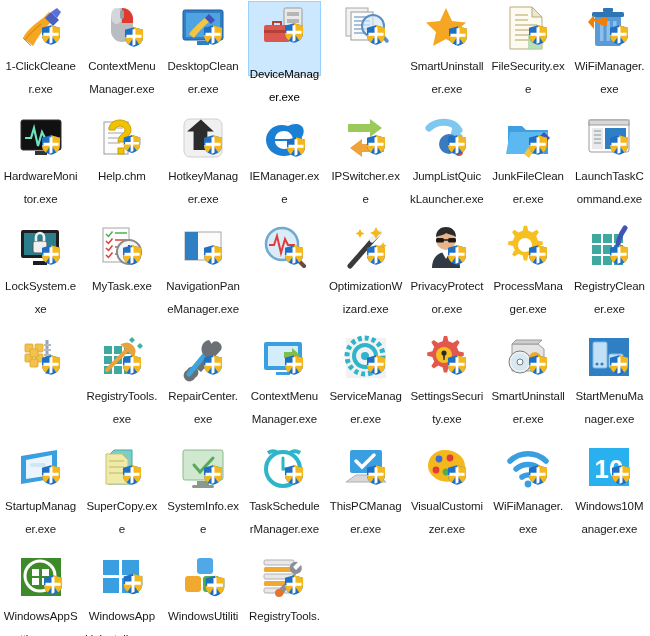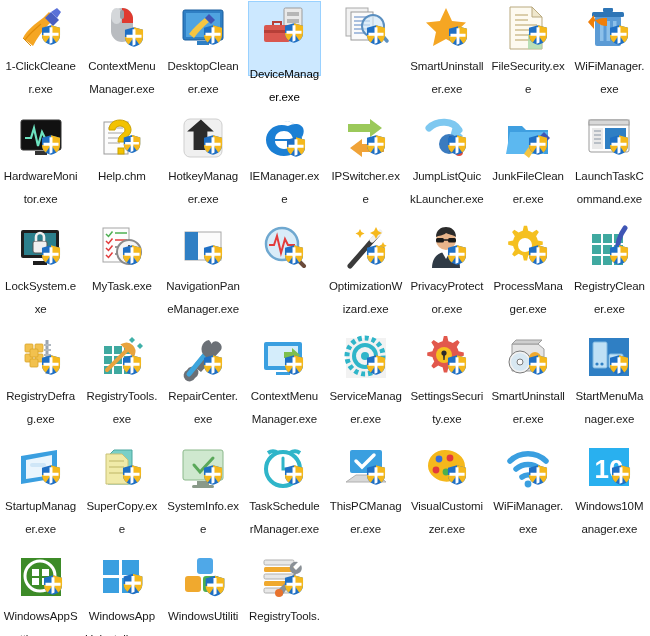--- a/index.html
+++ b/index.html
@@ -547,21 +547,20 @@
       <path d="M27 11 h7 M27 16 h7 M27 21 h7 M27 26 h7 M27 31 h7"></path>
     </g>
   <g transform="translate(24.98,21.16) scale(0.82)">
     <path d="M11 0 L22 3.2 V12 C22 18.6 17.2 22.6 11 24 C4.8 22.6 0 18.6 0 12 V3.2 Z" fill="#1f6fc4"></path>
     <path d="M11 0 L22 3.2 V12 C22 16 20.2 19 17.4 21 L11 12 Z" fill="#f5b81c"></path>
     <path d="M0 12 C0 16 1.8 19 4.6 21 L11 12 Z" fill="#f5b81c"></path>
     <path d="M9.2 2.6 h3.6 v6.6 h7.4 v3.6 h-7.4 v8.4 a18 18 0 0 1 -3.6 1.4 v-9.8 h-7.4 v-3.6 h7.4 Z" fill="#ffffff"></path>
   </g>
         </svg>
       </div>
-      <div class="icon-label">RegistryDefrag.exe</div>
     </div>
     <div class="icon-cell">
       <div class="icon-art">
         <svg viewBox="0 0 48 48" xmlns="http://www.w3.org/2000/svg">
     <g fill="#3fa9a0">
       <rect x="6" y="12" width="8" height="8"></rect>
             <rect x="16" y="12" width="8" height="8"></rect>
             <rect x="26" y="12" width="8" height="8"></rect>
       <rect x="6" y="22" width="8" height="8"></rect>
             <rect x="16" y="22" width="8" height="8"></rect>

